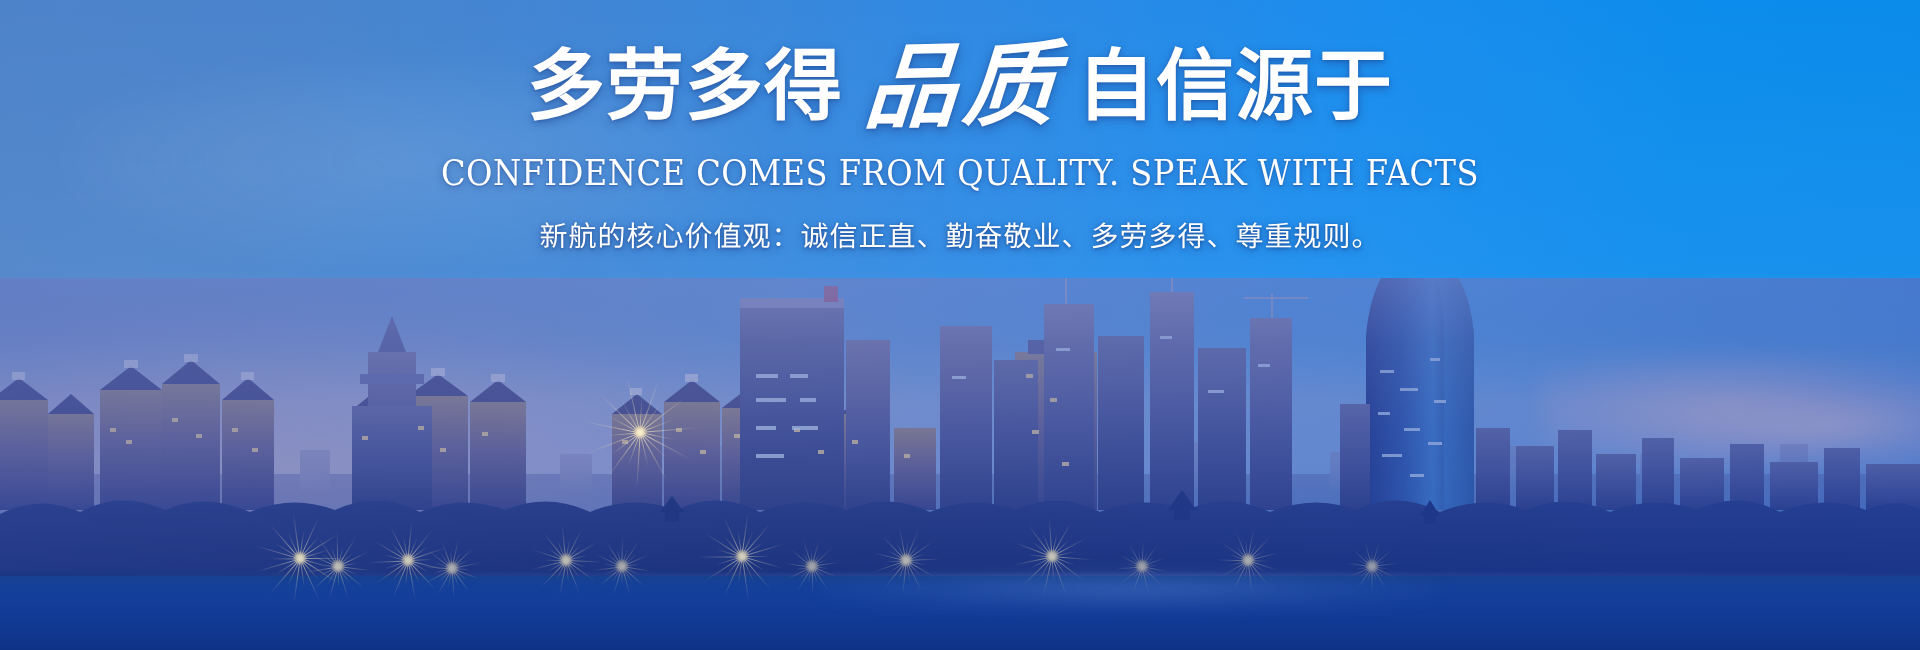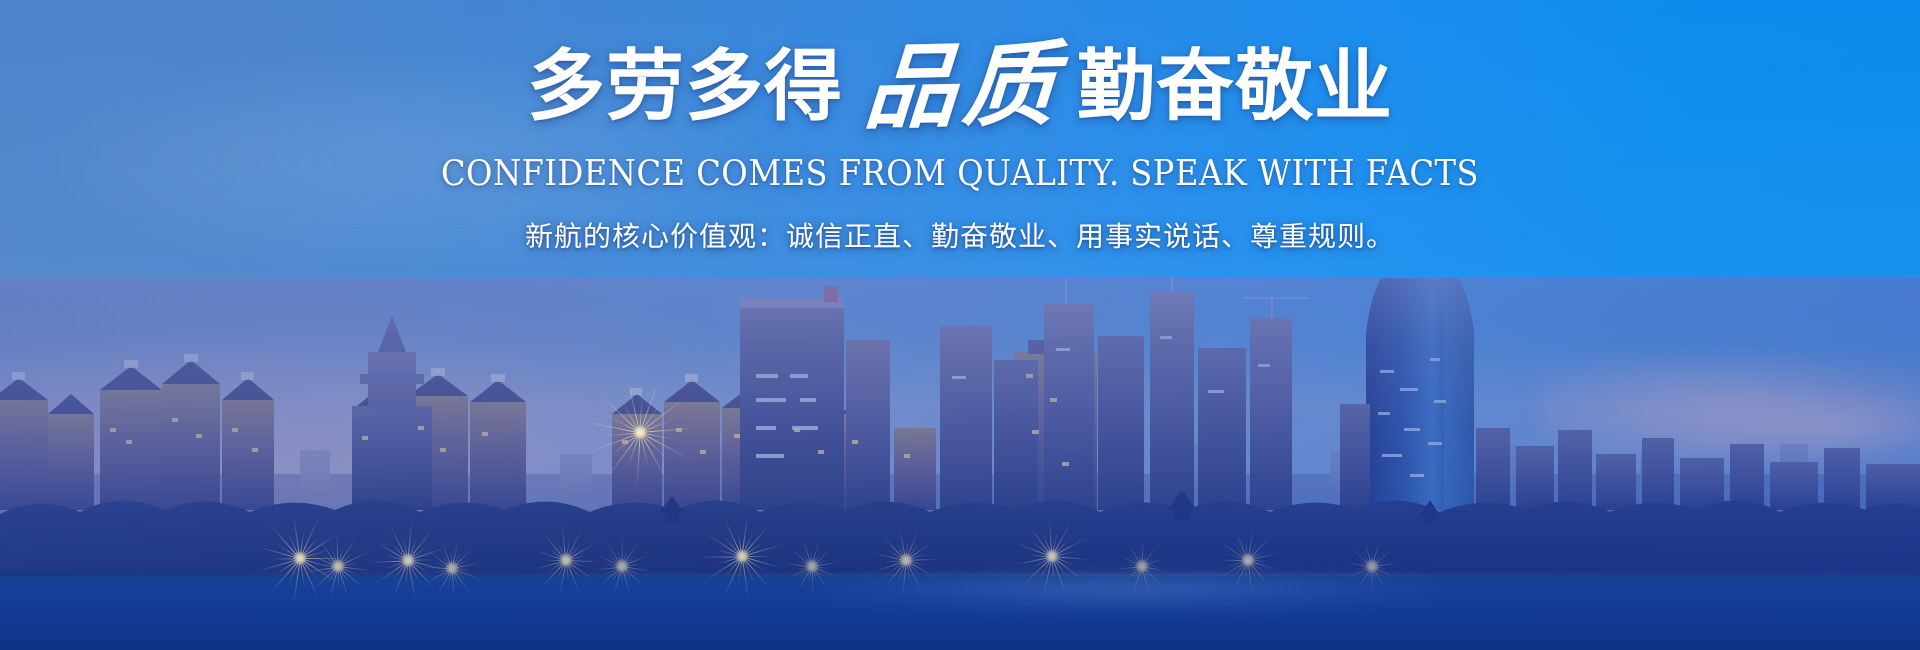--- a/index.html
+++ b/index.html
@@ -849,20 +849,20 @@
         <div class="ray" style="width: 26px; transform: rotate(418.273deg);"></div>
         <div class="ray" style="width: 16.12px; transform: rotate(434.636deg);"></div>
       </div>
     </div>
 
   <div class="content">
 
     <div class="headline">
       <span class="part">多劳多得</span>
       <span class="brush">品质</span>
-      <span class="part">勤奋敬业</span>
+      <span class="part">自信源于</span>
     </div>
 
     <div class="english">CONFIDENCE COMES FROM QUALITY. SPEAK WITH FACTS</div>
 
-    <div class="tagline">新航的核心价值观：诚信正直、勤奋敬业、用事实说话、尊重规则。</div>
+    <div class="tagline">新航的核心价值观：诚信正直、勤奋敬业、多劳多得、尊重规则。</div>
   </div>
 </div>
 
 </body></html>

